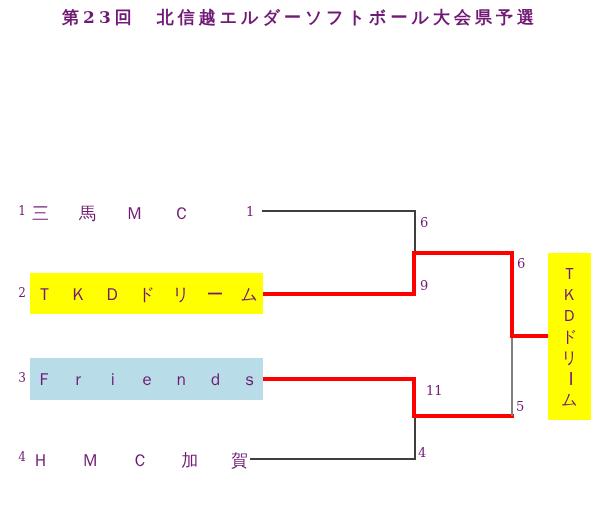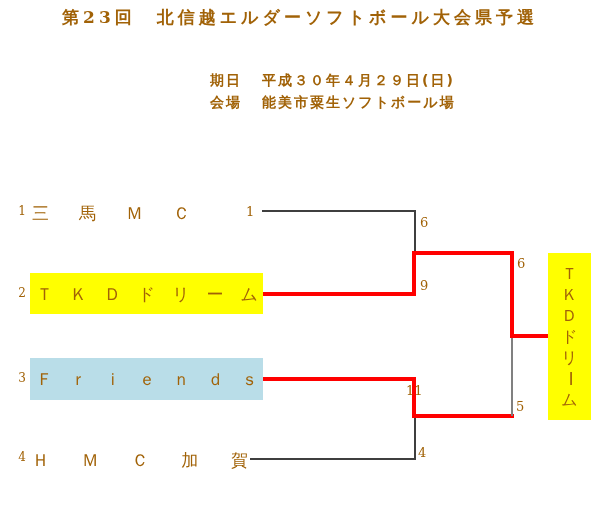--- a/index.html
+++ b/index.html
@@ -3,21 +3,21 @@
 <meta charset="utf-8">
 <style>
   * { margin: 0; padding: 0; box-sizing: border-box; }
   html, body { background: #ffffff; }
   .canvas {
     position: relative;
     width: 600px;
     height: 532px;
     background: #ffffff;
     font-family: "DejaVu Serif", "Liberation Serif", serif;
-    color: #a16207;
+    color: #701a75;
     overflow: hidden;
   }
   .title {
     position: absolute;
     top: 6px; left: 0; width: 600px;
     text-align: center;
     font-size: 17px;
     font-weight: bold;
     letter-spacing: 4px;
     white-space: nowrap;
@@ -86,30 +86,20 @@
     font-size: 13px;
   }
 </style>
 </head>
 <body>
 
 <div class="canvas">
 
   <div class="title">第23回　北信越エルダーソフトボール大会県予選</div>
 
-  <div class="meta">
-    <div class="meta-row">
-      <span class="meta-label">期日</span>
-      <span class="meta-value">平成３０年４月２９日(日)</span>
-    </div>
-    <div class="meta-row">
-      <span class="meta-label">会場</span>
-      <span class="meta-value">能美市粟生ソフトボール場</span>
-    </div>
-  </div>
 
   <div class="hl-box hl-yellow" style="top:273px; height:41px;"></div>
   <div class="hl-box hl-blue" style="top:358px; height:42px;"></div>
 
   <div class="seed" style="left:14px; top:204px;">1</div>
   <div class="seed" style="left:14px; top:286px;">2</div>
   <div class="seed" style="left:14px; top:371px;">3</div>
   <div class="seed" style="left:14px; top:450px;">4</div>
 
   <div class="team-name" style="left:32px; top:203px; width:158px;">
@@ -157,21 +147,21 @@
   <div class="line red" style="left:412px; top:377px; width:4px; height:41px;"></div>
   <div class="line thin" style="left:414px; top:416px; width:2px; height:44px;"></div>
   <div class="line red" style="left:412px; top:414px; width:102px; height:4px;"></div>
 
   <div class="line red" style="left:510px; top:251px; width:4px; height:87px;"></div>
   <div class="line gray" style="left:511px; top:338px; width:2px; height:78px;"></div>
   <div class="line red" style="left:510px; top:334px; width:38px; height:4px;"></div>
 
   <div class="score" style="left:420px; top:216px;">6</div>
   <div class="score" style="left:420px; top:279px;">9</div>
-  <div class="score" style="left:406px; top:384px;">11</div>
+  <div class="score" style="left:426px; top:384px;">11</div>
   <div class="score" style="left:418px; top:446px;">4</div>
   <div class="score" style="left:517px; top:257px;">6</div>
   <div class="score" style="left:516px; top:400px;">5</div>
 
   <div class="winner-box">
     <div class="winner-text">
         <span>Ｔ</span>
         <span>Ｋ</span>
         <span>Ｄ</span>
         <span>ド</span>

